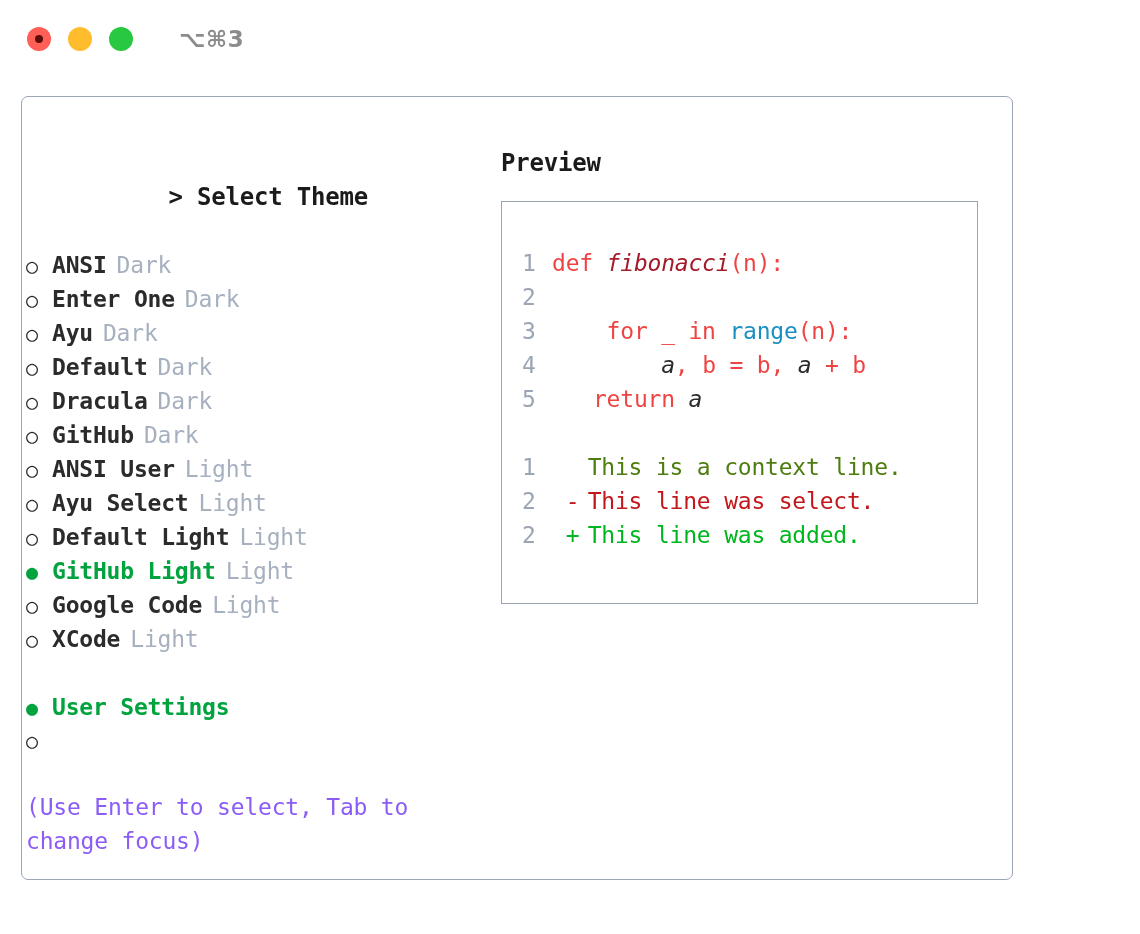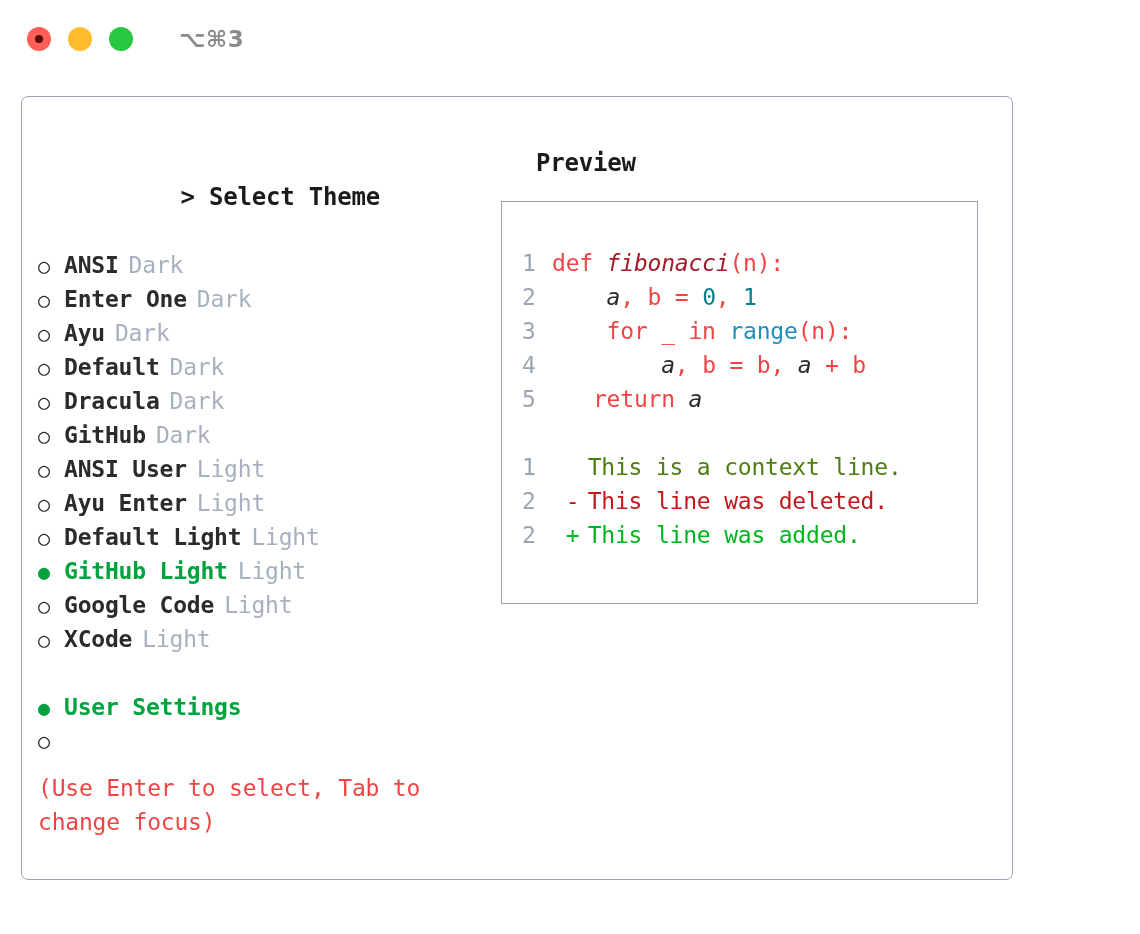--- a/index.html
+++ b/index.html
@@ -79,21 +79,21 @@
 
   .columns {
     position: absolute;
     left: 0; top: 0;
     width: 100%; height: 100%;
   }
 
   
   .left-col {
     position: absolute;
-    left: 16px;
+    left: 4px;
     top: 49px;
     width: 450px;
   }
   .header-row {
     font-size: 24px;
     font-weight: 700;
     color: #1b1b1b;
     line-height: 34px;
     white-space: pre;
     letter-spacing: -0.2px;
@@ -127,42 +127,41 @@
     font-size: 23px;
     color: #1b1b1b;
     line-height: 34px;
     height: 34px;
     padding-left: 26px;
     white-space: pre;
     letter-spacing: -0.2px;
   }
   .spacer-row { height: 34px; }
   .hint {
-    margin-top: 13px;
-    font-size: 23px;
-    line-height: 34px;
-    color: #ef4444;
+    margin-top: 32px;
+    font-size: 23px;
+    line-height: 34px;
+    color: #8b5cf6;
     width: 410px;
     letter-spacing: -0.2px;
   }
 
   
   .right-col {
     position: absolute;
     left: 479px;
     top: 49px;
     width: 490px;
   }
   .preview-title {
     font-size: 24px;
     font-weight: 700;
     color: #1b1b1b;
     line-height: 34px;
     letter-spacing: -0.2px;
-    margin-left: 35px;
   }
   .preview-box {
     margin-top: 21px;
     width: 477px;
     height: 403px;
     border: 1.6px solid #9aa5b5;
     box-sizing: border-box;
     background: #ffffff;
     padding: 44px 0 0 20px;
   }
@@ -216,21 +215,21 @@
         </div>
 
         <div class="list" id="theme-list">
             <div class="row"><span class="bullet">○</span><span class="label">ANSI</span><span class="tag">Dark</span></div>
             <div class="row"><span class="bullet">○</span><span class="label">Enter One</span><span class="tag">Dark</span></div>
             <div class="row"><span class="bullet">○</span><span class="label">Ayu</span><span class="tag">Dark</span></div>
             <div class="row"><span class="bullet">○</span><span class="label">Default</span><span class="tag">Dark</span></div>
             <div class="row"><span class="bullet">○</span><span class="label">Dracula</span><span class="tag">Dark</span></div>
             <div class="row"><span class="bullet">○</span><span class="label">GitHub</span><span class="tag">Dark</span></div>
             <div class="row"><span class="bullet">○</span><span class="label">ANSI User</span><span class="tag">Light</span></div>
-            <div class="row"><span class="bullet">○</span><span class="label">Ayu Enter</span><span class="tag">Light</span></div>
+            <div class="row"><span class="bullet">○</span><span class="label">Ayu Select</span><span class="tag">Light</span></div>
             <div class="row"><span class="bullet">○</span><span class="label">Default Light</span><span class="tag">Light</span></div>
             <div class="row selected"><span class="bullet on">●</span><span class="label">GitHub Light</span><span class="tag">Light</span></div>
             <div class="row"><span class="bullet">○</span><span class="label">Google Code</span><span class="tag">Light</span></div>
             <div class="row"><span class="bullet">○</span><span class="label">XCode</span><span class="tag">Light</span></div>
           </div>
 
         <div class="spacer-row"></div>
 
 
         <div class="list" id="apply-list">
@@ -239,29 +238,29 @@
           </div>
 
         <div class="hint">(Use Enter to select, Tab to change focus)</div>
       </div>
 
       <div class="right-col">
         <div class="preview-title">Preview</div>
         <div class="preview-box">
           <div id="code-block">
               <div class="code-line"><span class="ln">1</span><span><span class="code-text">def </span><span class="tok-fn">fibonacci</span><span class="code-text">(n):</span></span></div>
-              <div class="code-line"><span class="ln">2</span><span><span class="code-text">    </span><span class="tok-var">a</span><span class="code-text">, </span><span class="code-text">b</span><span class="code-text"> = </span><span class="tok-num">0</span><span class="code-text">, </span><span class="tok-num">1</span></span></div>
+              <div class="code-line"><span class="ln">2</span></div>
               <div class="code-line"><span class="ln">3</span><span><span class="code-text">    </span><span class="code-text">for _ in </span><span class="tok-builtin">range</span><span class="code-text">(n):</span></span></div>
               <div class="code-line"><span class="ln">4</span><span><span class="code-text">        </span><span class="tok-var">a</span><span class="code-text">, </span><span class="code-text">b</span><span class="code-text"> = </span><span class="code-text">b</span><span class="code-text">, </span><span class="tok-var">a</span><span class="code-text"> + </span><span class="code-text">b</span></span></div>
               <div class="code-line"><span class="ln">5</span><span><span class="code-text">   </span><span class="code-text">return </span><span class="tok-var">a</span></span></div>
             </div>
           <div class="gap-line"></div>
           <div id="diff-block">
               <div class="code-line"><span class="ln">1</span><span class="code-text"> </span><span class="diff-mark diff-ctx"></span><span class="diff-ctx">This is a context line.</span></div>
-              <div class="code-line"><span class="ln">2</span><span class="code-text"> </span><span class="diff-mark diff-del">-</span><span class="diff-del">This line was deleted.</span></div>
+              <div class="code-line"><span class="ln">2</span><span class="code-text"> </span><span class="diff-mark diff-del">-</span><span class="diff-del">This line was select.</span></div>
               <div class="code-line"><span class="ln">2</span><span class="code-text"> </span><span class="diff-mark diff-add">+</span><span class="diff-add">This line was added.</span></div>
             </div>
         </div>
       </div>
 
     </div>
   </div>
 </div>
 
 </body></html>

